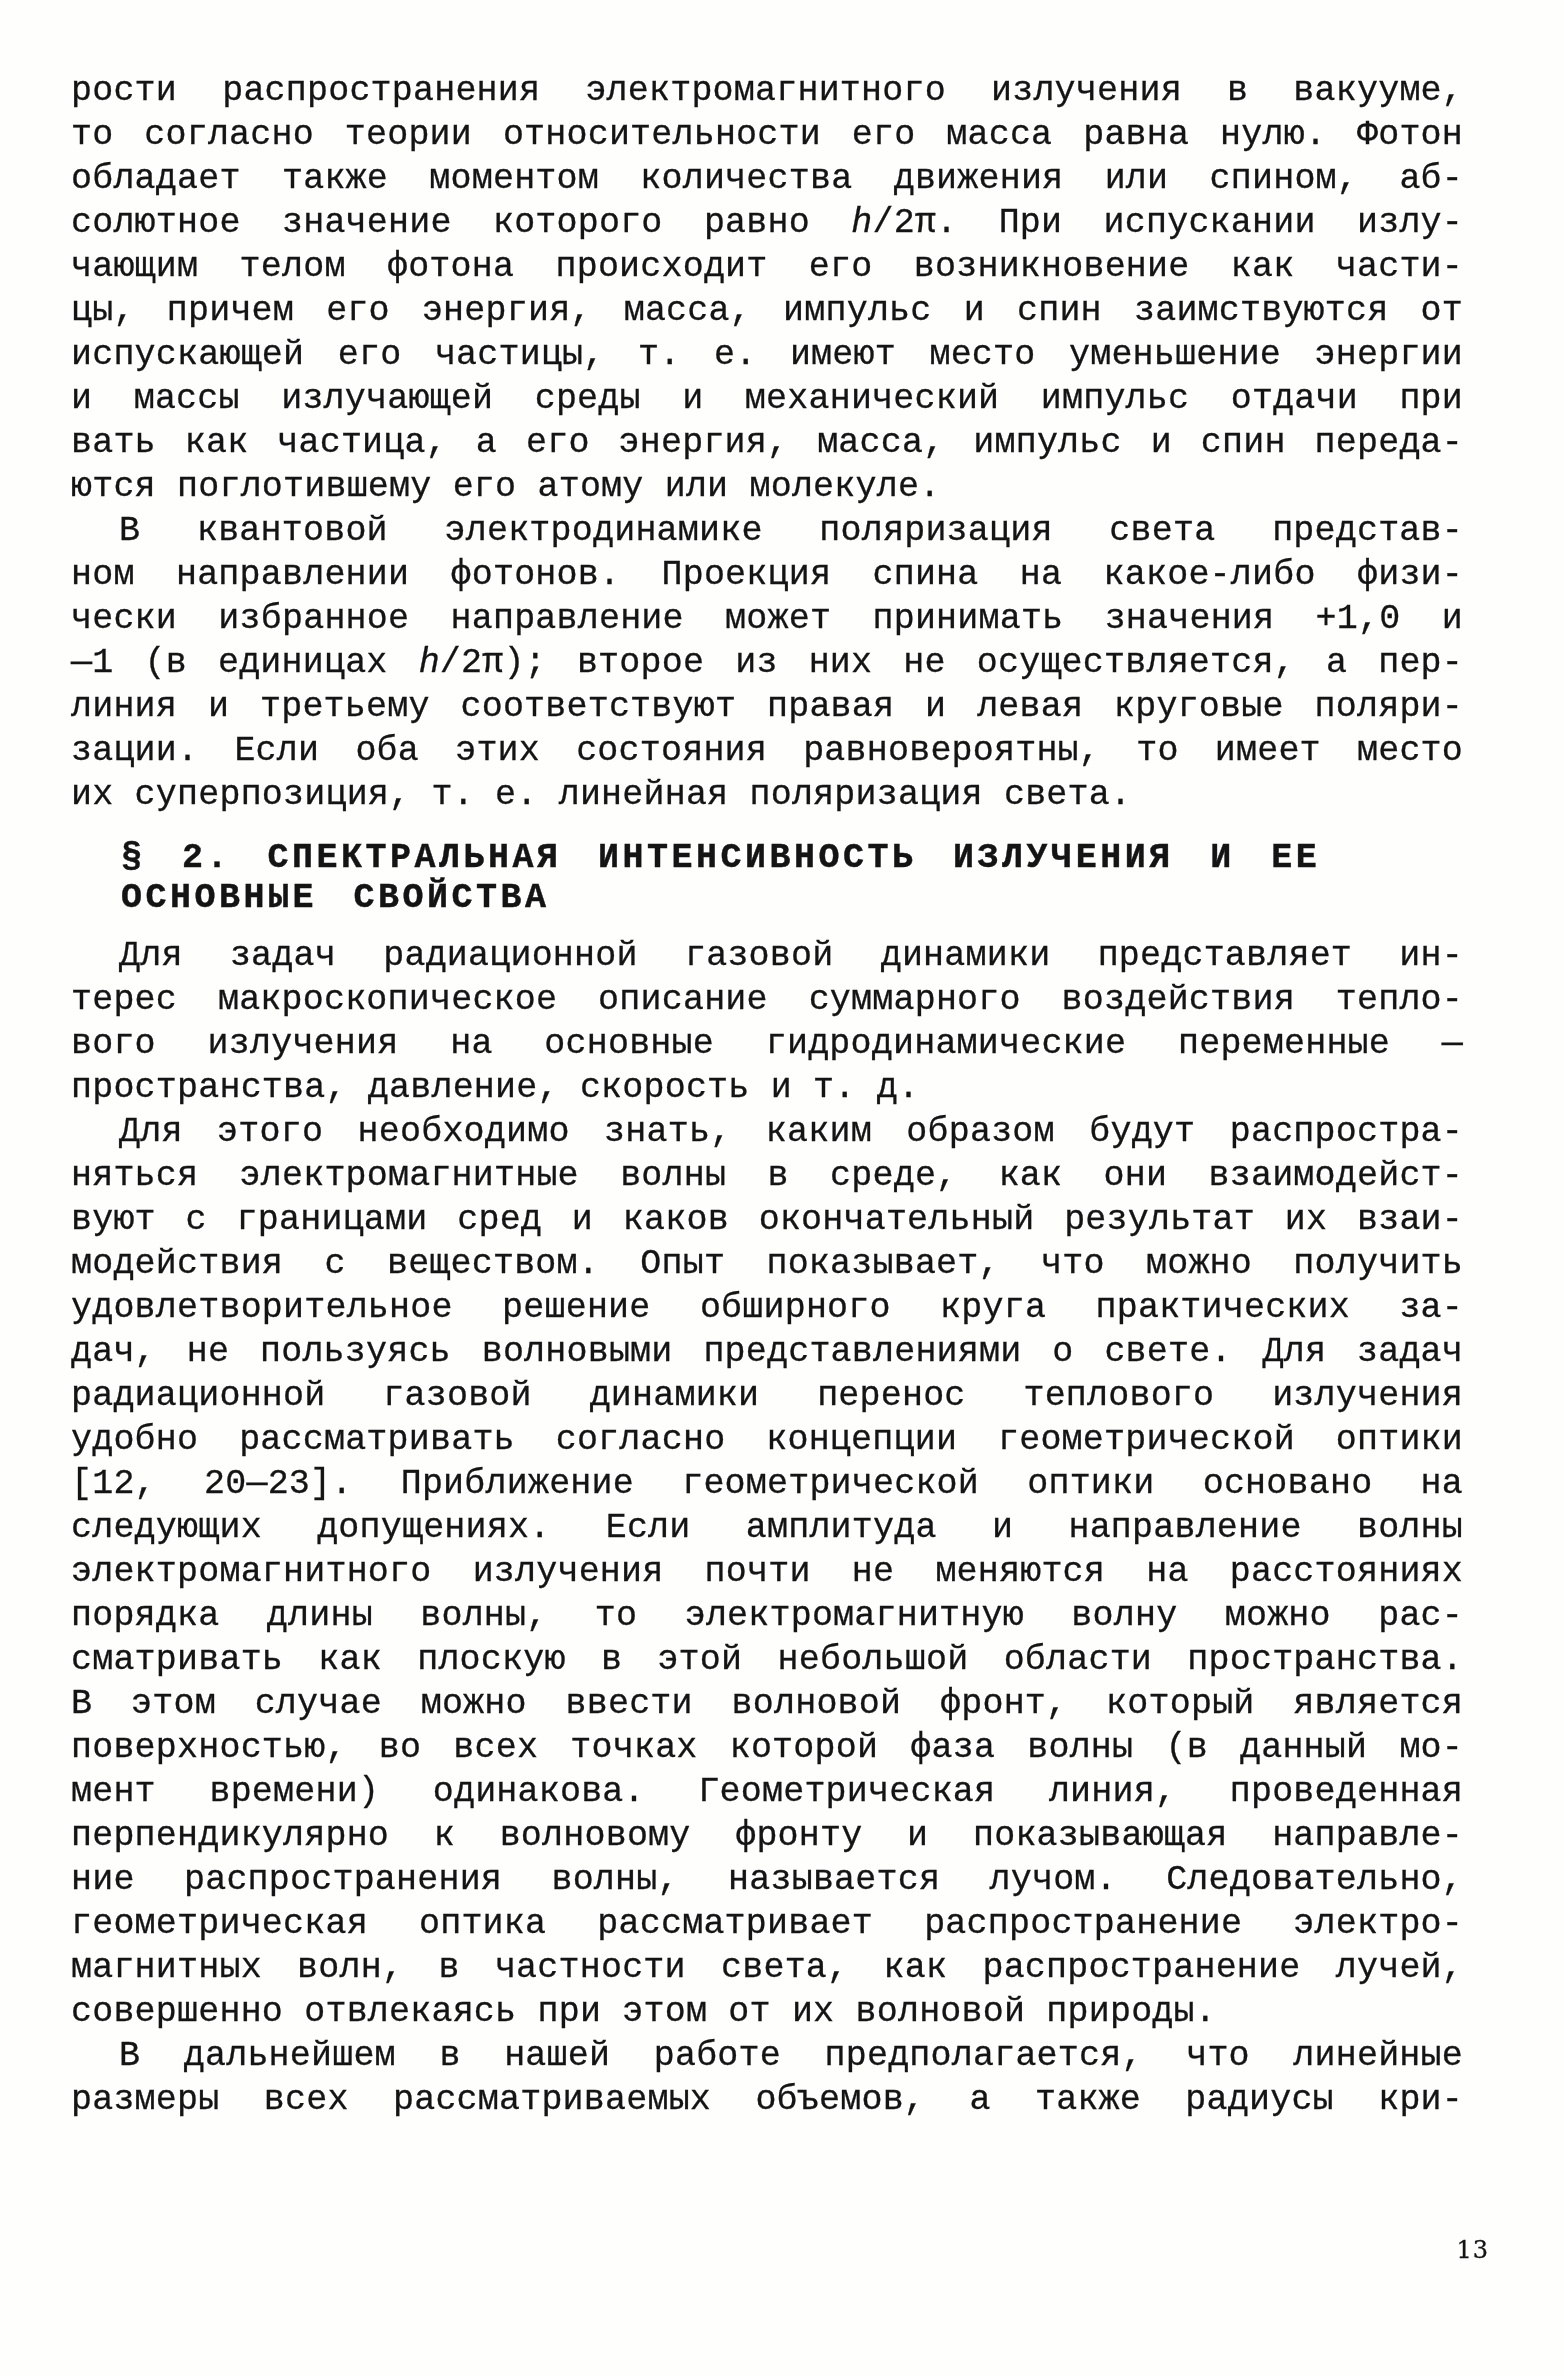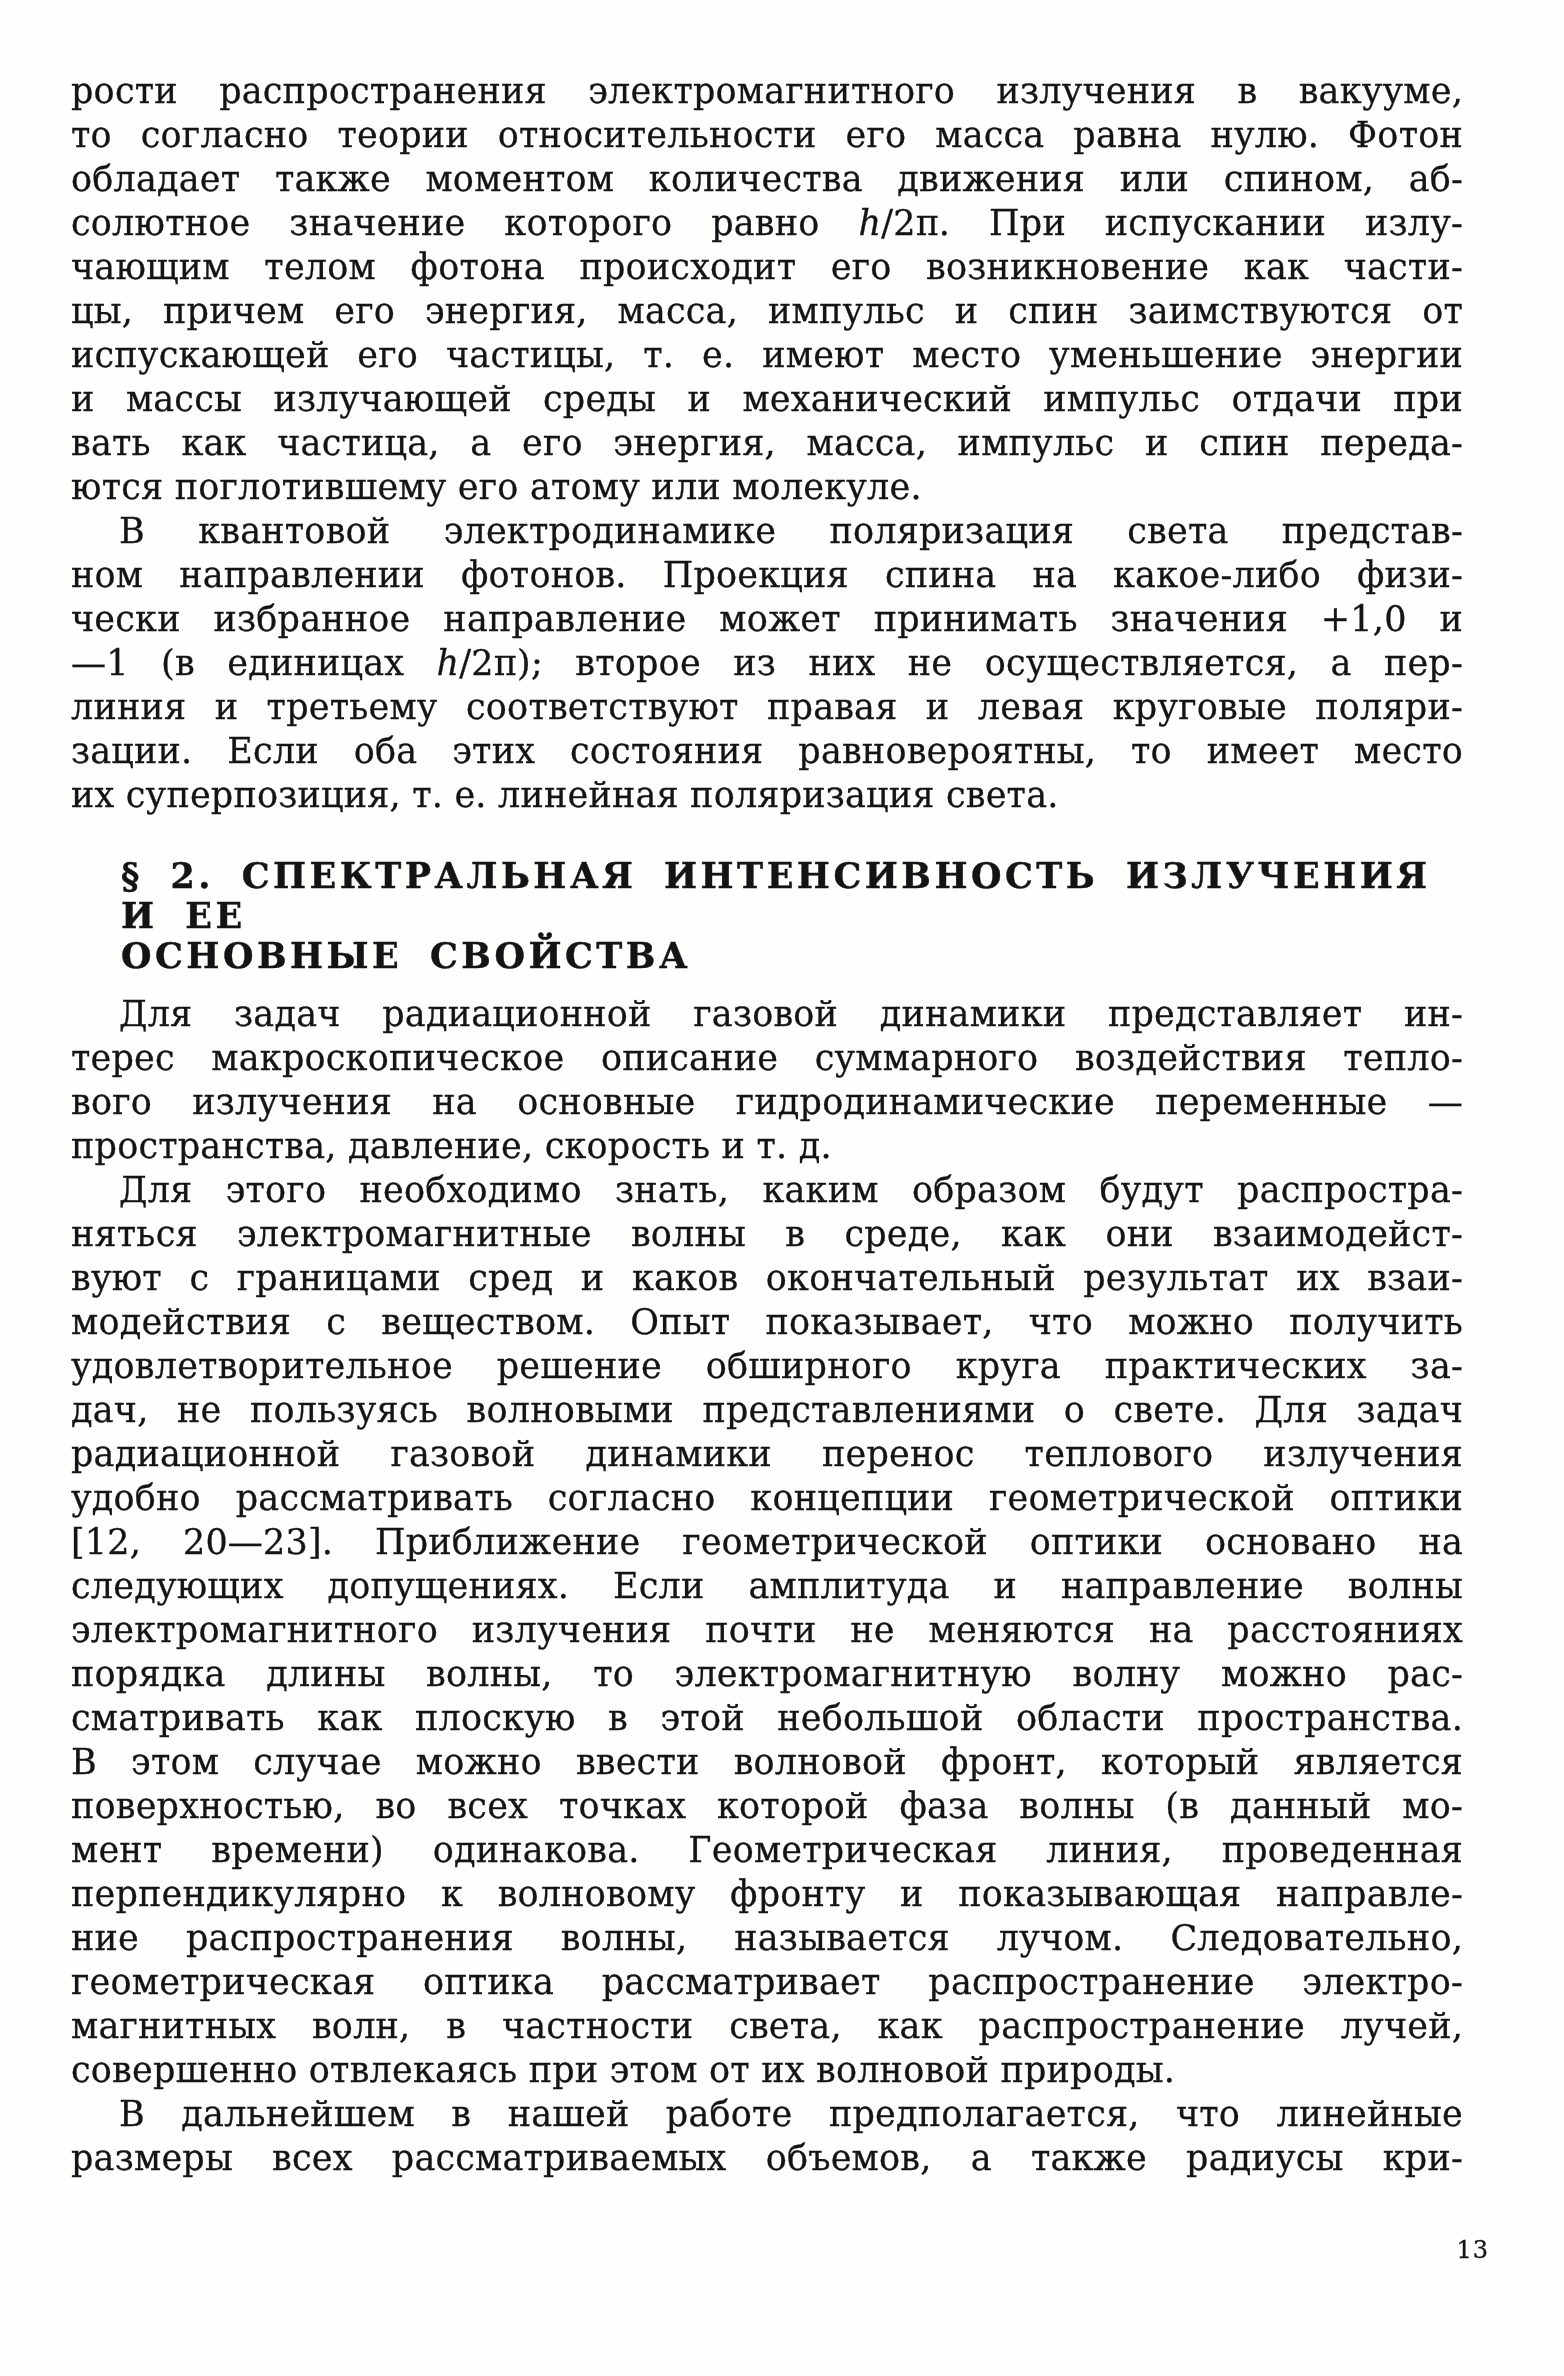--- a/index.html
+++ b/index.html
@@ -14,39 +14,40 @@
     background: #fefefd;
     overflow: hidden;
     color: #141414;
     font-family: "DejaVu Serif", "Liberation Serif", serif;
   }
   .text-col {
     position: absolute;
     left: 71px;
     top: 69px;
     width: 1392px;
+    font-family: Liberation Mono, monospace;
   }
   .para { margin: 0; padding: 0; }
   .line {
     font-size: 35px;
     line-height: 44px;
     text-align: justify;
     text-align-last: justify;
     letter-spacing: 0.2px;
     -webkit-text-stroke: 0.3px #141414;
     white-space: normal;
   }
   .line.lastline {
     text-align: right;
     text-align-last: left;
   }
   .line.indent { text-indent: 48px; }
   .line i { font-style: italic; }
   .heading {
-    margin: 39px 0 16px 0;
+    margin: 21px 0 16px 0;
     padding-left: 50px;
     font-weight: bold;
     font-size: 35px;
     line-height: 40px;
     letter-spacing: 3.5px;
     word-spacing: 12px;
     -webkit-text-stroke: 0.4px #141414;
   }
   .page-num {
     position: absolute;

